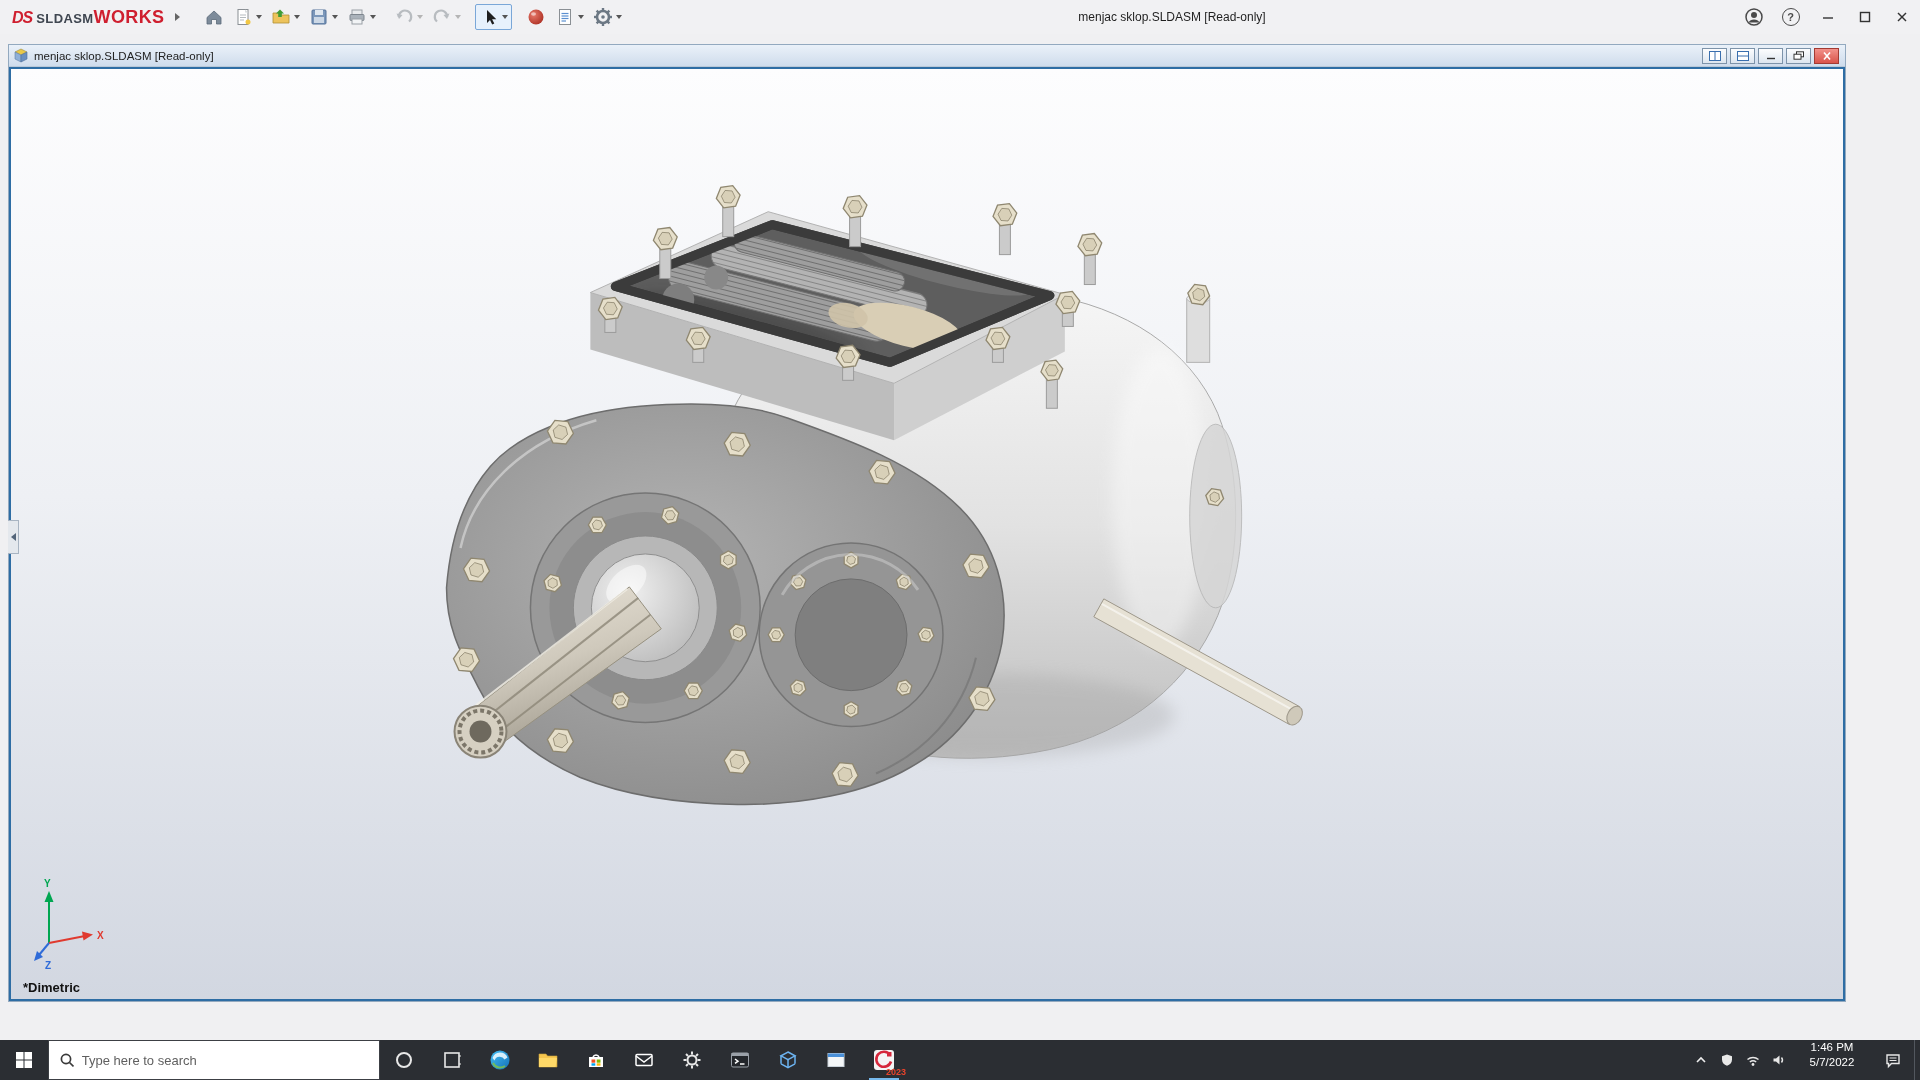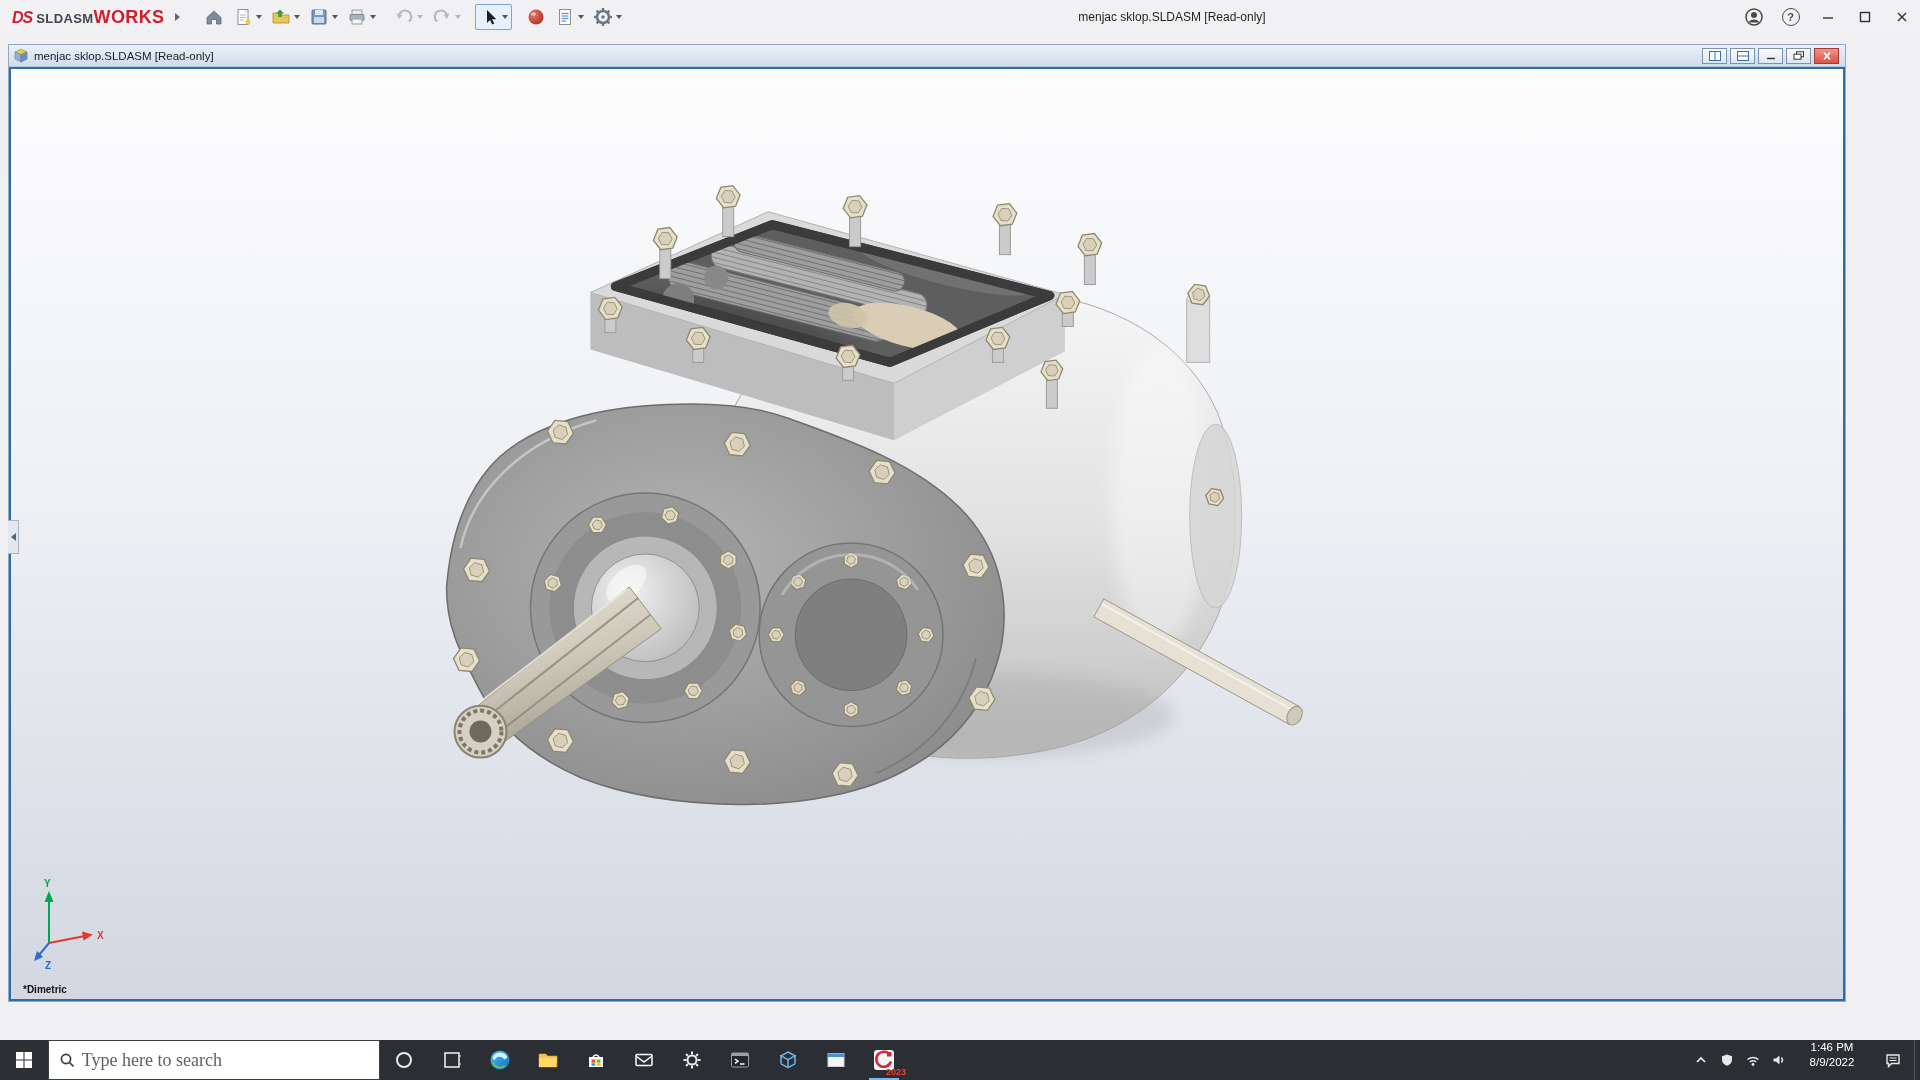--- a/index.html
+++ b/index.html
@@ -29,29 +29,29 @@
   
   .docwin{position:absolute;left:8px;top:44px;width:1838px;height:958px;border:1px solid #93a9bf;background:#fff}
   .docbar{height:22px;background:linear-gradient(#eaf1f9,#cfdcec);display:flex;align-items:center;padding:0 4px;border-bottom:1px solid #b9c8d8}
   .doc-title{font-size:11.5px;color:#222;margin-left:5px}
   .doc-controls{margin-left:auto;display:flex;align-items:center;gap:3px;padding-right:2px}
   .dc-btn{width:25px;height:16px;border:1px solid #7d93a9;background:linear-gradient(#fdfdfe,#dde6ef);display:flex;align-items:center;justify-content:center}
   .dc-btn.close{background:linear-gradient(#f2918a,#d9534a);border-color:#a23b33}
   .viewport{position:absolute;left:0;top:22px;right:0;bottom:0;border:2px solid #2e6da4;background:linear-gradient(180deg,#fdfdfe 0%,#eef0f4 46%,#d2d7e1 100%);overflow:hidden}
   .model-svg{position:absolute;inset:0;width:100%;height:100%}
   .triad{position:absolute;left:20px;bottom:26px}
-  .view-label{position:absolute;left:12px;bottom:4px;font-size:10px;font-weight:bold;color:#111}
+  .view-label{position:absolute;left:12px;bottom:4px;font-size:13px;font-weight:bold;color:#111}
   .pane-tab{position:absolute;left:8px;top:520px;width:11px;height:34px;background:#e4e8ed;border:1px solid #a8b4c2;border-left:none;display:flex;align-items:center;justify-content:center;z-index:5}
   .pane-tab::after{content:"";width:0;height:0;border-right:5px solid #53657a;border-top:4px solid transparent;border-bottom:4px solid transparent}
 
   
   .taskbar{position:absolute;left:0;bottom:0;width:1920px;height:40px;background:#2b2e33;display:flex;align-items:stretch;z-index:10}
   .tb-start{width:48px;display:flex;align-items:center;justify-content:center}
   .tb-search{width:332px;background:#ffffff;display:flex;align-items:center;padding:0 10px;gap:8px;border:1px solid #3c3f44}
-  .tb-search input{border:none;outline:none;font-size:18px;color:#333;width:100%;background:transparent;font-family:Liberation Serif, serif}
+  .tb-search input{border:none;outline:none;font-size:13px;color:#333;width:100%;background:transparent;font-family:Liberation Sans, sans-serif}
   .tb-search input::placeholder{color:#5f5f5f}
   .tb-slot{width:48px;display:flex;align-items:center;justify-content:center;position:relative}
   .tb-slot.running::after{content:"";position:absolute;bottom:0;left:9px;right:9px;height:2px;background:#76b9ed}
   .sw-year{position:absolute;right:2px;bottom:3px;font-size:9px;font-weight:bold;color:#e8442c}
   .tray{margin-left:auto;display:flex;align-items:flex-start}
   .tray-icon{width:26px;height:40px;display:flex;align-items:center;justify-content:center}
   .clock{width:80px;text-align:center;color:#fff;font-size:11.5px;line-height:1.3}
   .action-center{width:42px;height:40px;display:flex;align-items:center;justify-content:center}
   .show-desktop{width:6px;height:40px;border-left:1px solid #52575e}
 </style>
@@ -599,21 +599,21 @@
         </svg>
       </div>
       <div class="tray-icon">
         <svg width="16" height="16">
           <polygon points="2.5,6.5 5,6.5 8.5,3.5 8.5,12.5 5,9.5 2.5,9.5" fill="#e8e8e8"></polygon>
           <path d="M10.5,5.5 a4,4 0 0 1 0,5" fill="none" stroke="#e8e8e8" stroke-width="1.4"></path>
         </svg>
       </div>
       <div class="clock">
         <div>1:46 PM</div>
-        <div>8/9/2022</div>
+        <div>5/7/2022</div>
       </div>
       <div class="action-center">
         <svg width="18" height="18">
           <path d="M3,4 h12 v8.5 h-7.5 l-3,3 v-3 h-1.5 Z" fill="none" stroke="#e8e8e8" stroke-width="1.4"></path>
           <line x1="5.5" y1="7" x2="12.5" y2="7" stroke="#e8e8e8"></line>
             <line x1="5.5" y1="9.5" x2="12.5" y2="9.5" stroke="#e8e8e8"></line>
         </svg>
       </div>
       <div class="show-desktop"></div>
     </div>

